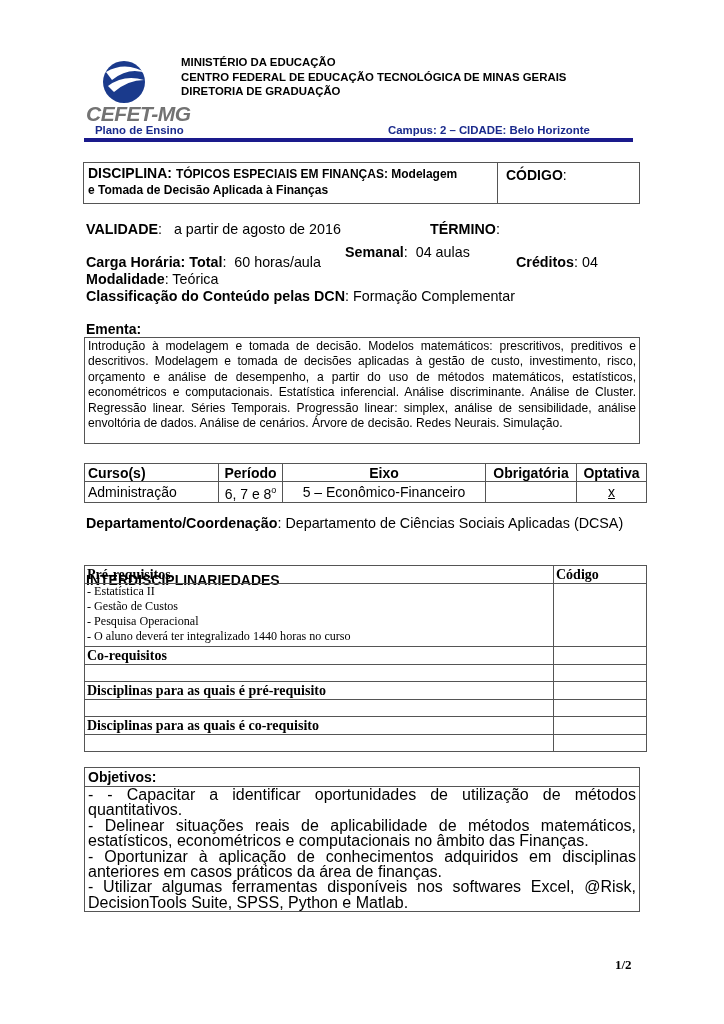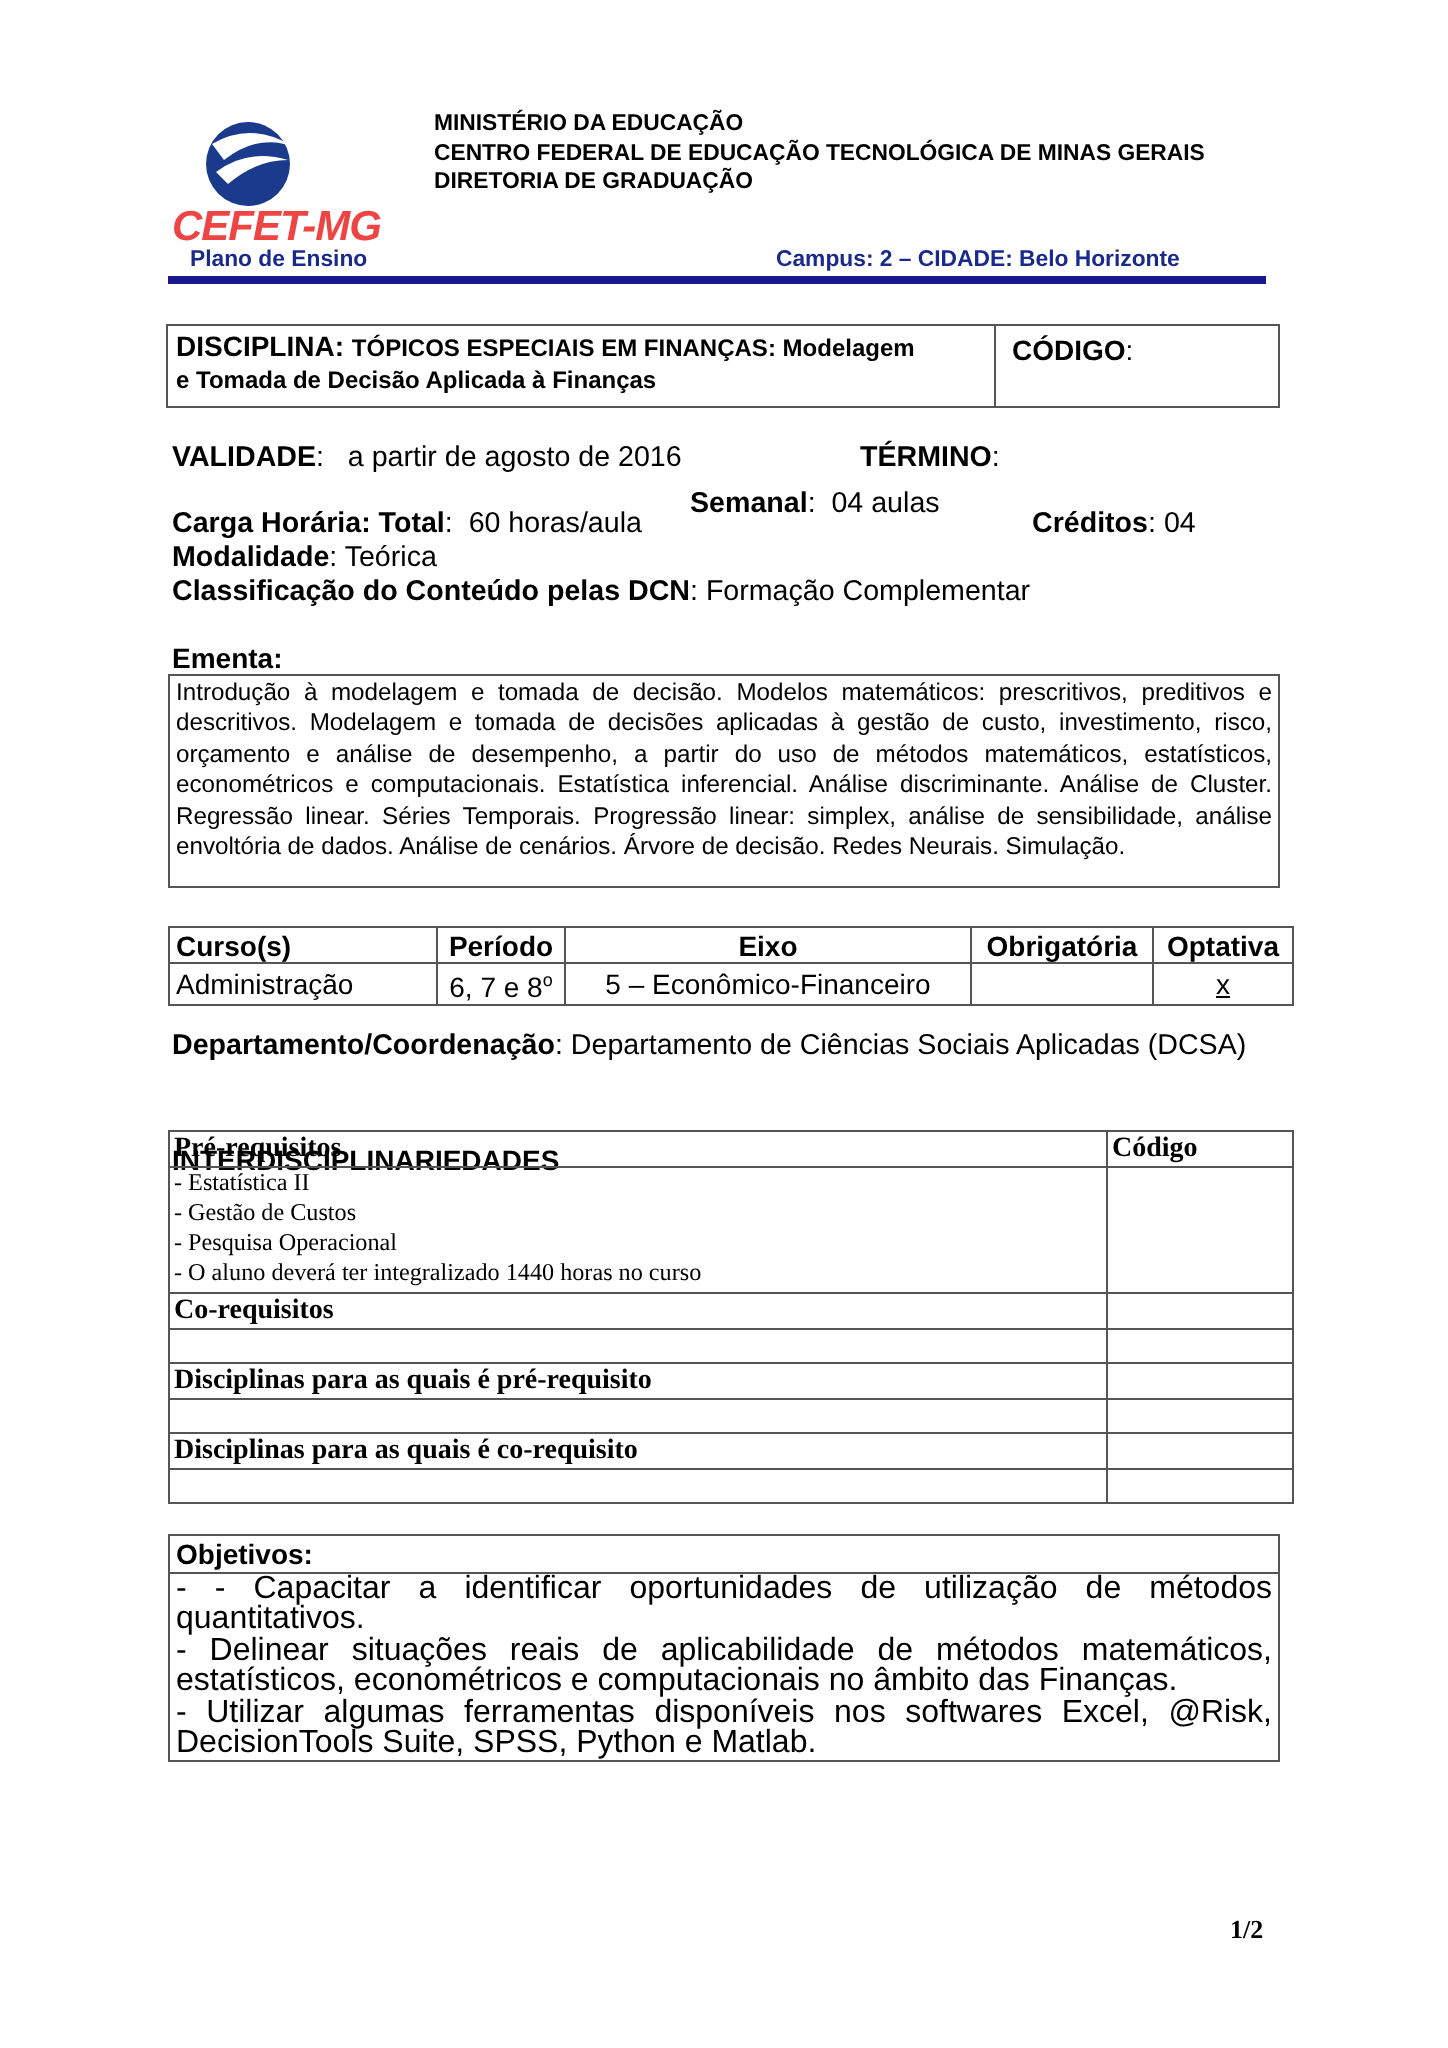--- a/index.html
+++ b/index.html
@@ -1,21 +1,21 @@
 <!DOCTYPE html>
 <html><head>
 <meta charset="utf-8">
 <style>
   html, body { margin: 0; padding: 0; background: #ffffff; }
   body { width: 724px; height: 1024px; position: relative; overflow: hidden;
          font-family: "Liberation Sans", sans-serif; color: #000; }
   .abs { position: absolute; }
   
   .logo { left: 86px; top: 58px; width: 110px; height: 72px; }
-  .hdr-lines { left: 181px; top: 55px; font-size: 11.4px; font-weight: bold; line-height: 14.5px; margin-left: 36px; }
+  .hdr-lines { left: 181px; top: 55px; font-size: 11.4px; font-weight: bold; line-height: 14.5px; }
   .hdr-sub { top: 124px; font-size: 11.4px; font-weight: bold; color: #1a2a8c; }
   .hdr-sub.left { left: 95px; }
   .hdr-sub.right { left: 388px; }
   .hdr-bar { left: 84px; top: 138px; width: 549px; height: 4px; background: #1a1a8c; }
 
   
   .disc-box { left: 83px; top: 162px; width: 555px; height: 40px; border: 1px solid #555; display: flex; }
   .disc-left { width: 414px; border-right: 1px solid #555; padding: 2px 0 0 4px; box-sizing: border-box; font-weight: bold; }
   .disc-left .l1 { font-size: 13.7px; line-height: 17px; }
   .disc-left .l1 .cap { font-size: 14px; }
@@ -56,21 +56,21 @@
 </style>
 </head>
 <body>
 
 <div class="abs logo">
   <svg width="110" height="72" viewBox="0 0 110 72">
     <ellipse cx="38" cy="24" rx="21" ry="21" fill="#1a3a8c"></ellipse>
     <path d="M20,14 Q40,2 62,16 Q44,8 26,22 Z" fill="#ffffff"></path>
     <path d="M22,28 Q38,16 58,22 Q42,22 28,34 Z" fill="#ffffff"></path>
   </svg>
-  <div class="abs" style="left:0;top:44px;font-size:21px;font-weight:bold;font-style:italic;color:#ef4444;letter-spacing:-0.5px;">CEFET-MG</div>
+  <div class="abs" style="left:0;top:44px;font-size:21px;font-weight:bold;font-style:italic;color:#737373;letter-spacing:-0.5px;">CEFET-MG</div>
 </div>
 
 <div class="abs hdr-lines">
   <div>MINISTÉRIO DA EDUCAÇÃO</div>
   <div>CENTRO FEDERAL DE EDUCAÇÃO TECNOLÓGICA DE MINAS GERAIS</div>
   <div>DIRETORIA DE GRADUAÇÃO</div>
 </div>
 <div class="abs hdr-sub left">Plano de Ensino</div>
 <div class="abs hdr-sub right">Campus: 2  – CIDADE: Belo Horizonte</div>
 <div class="abs hdr-bar"></div>
@@ -189,17 +189,18 @@
         <td class="code"></td>
       </tr>
 </tbody>
   </table>
 
 <div class="abs obj-box">
   <div class="obj-head">Objetivos:</div>
   <div class="obj-body">
     <div>- - Capacitar a identificar oportunidades de utilização de métodos quantitativos.</div>
     <div>- Delinear situações reais de aplicabilidade de métodos matemáticos, estatísticos, econométricos e computacionais no âmbito das Finanças.</div>
+    <div>- Oportunizar à aplicação de conhecimentos adquiridos em disciplinas anteriores em casos práticos da área de finanças.</div>
     <div>- Utilizar algumas ferramentas disponíveis nos softwares Excel, @Risk, DecisionTools Suite, SPSS, Python e Matlab.</div>
   </div>
 </div>
 
 <div class="abs page-num">1/2</div>
 
 </body></html>

